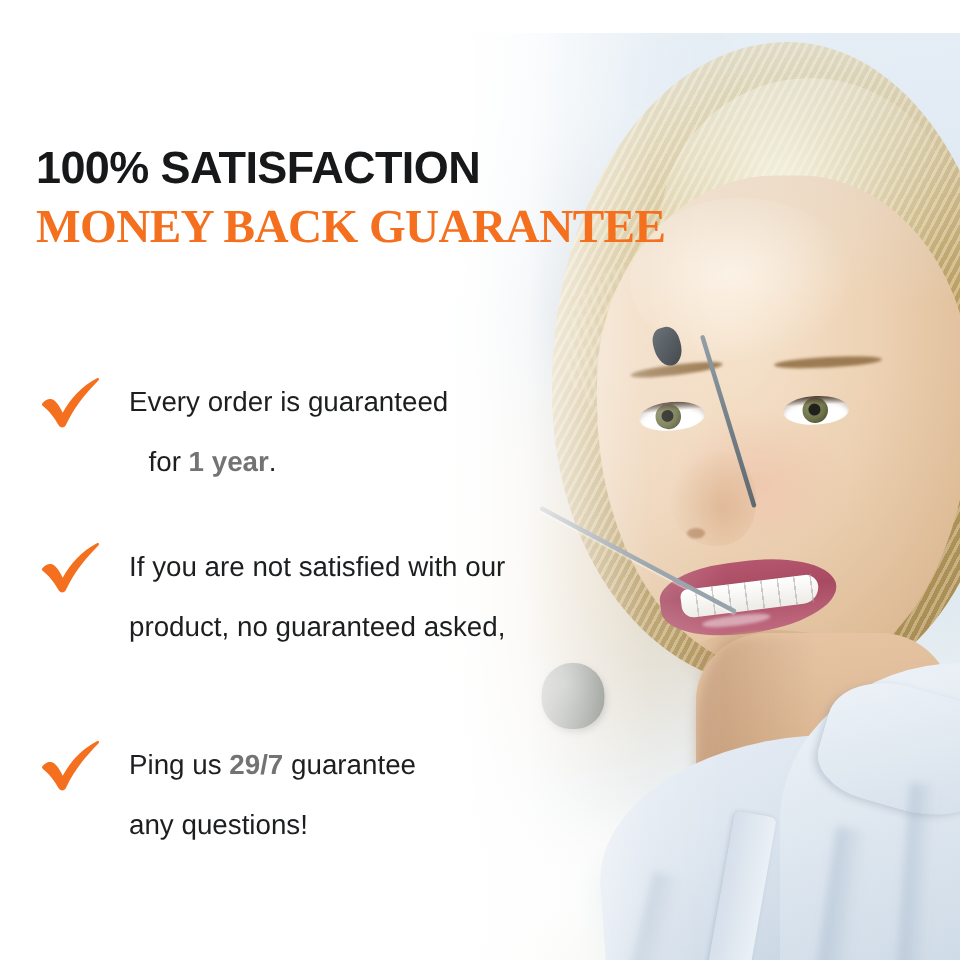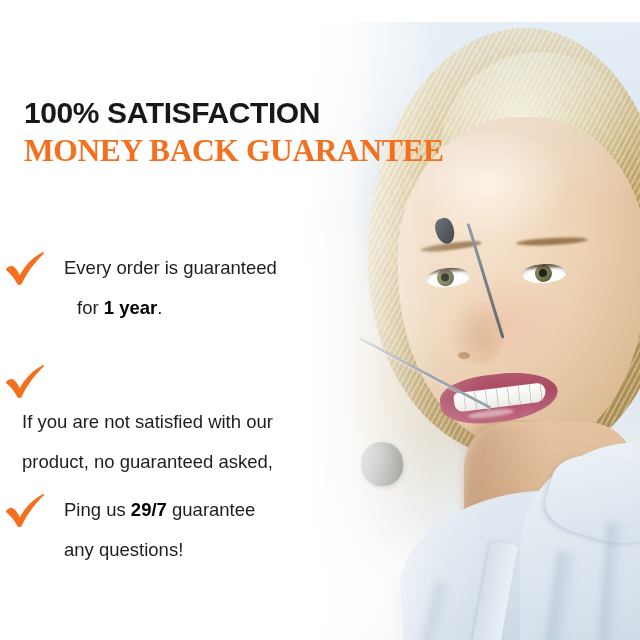--- a/index.html
+++ b/index.html
@@ -267,33 +267,33 @@
     font-size:31.5px;font-weight:bold;letter-spacing:-.4px;
     color:#f4701f;white-space:nowrap;font-family:Liberation Serif, serif;
   }
   .subtitle{
     position:absolute;left:24px;top:157px;
     font-size:14.6px;font-style:italic;font-weight:600;
     color:#1d1f21;white-space:nowrap;
   }
 
   .bullets{position:absolute;left:0;top:0;width:470px;}
-  .bullet{position:absolute;left:4px;display:flex;align-items:flex-start;}
+  .bullet{position:absolute;left:26px;display:flex;align-items:flex-start;}
   .bullet.b1{top:226px;}
-  .bullet.b2{top:336px;flex-direction:column;}
+  .bullet.b2{top:336px;}
   .bullet.b3{top:468px;}
 
   .check{width:42px;height:36px;flex:0 0 42px;margin-top:2px;}
   .btext{
     margin-left:18px;font-size:18.5px;color:#1c1e20;
     line-height:40px;white-space:nowrap;
   }
   .btext .ln{display:block;}
   .btext .ln.indent{padding-left:13px;}
-  .btext b{font-weight:bold;color:#000000;}
+  .btext b{font-weight:bold;color:#737373;}
 </style>
 </head>
 <body>
 
 <div class="canvas">
 
   <div class="photo">
     <div class="bg-sky"></div>
     <div class="bg-blinds"></div>
     <div class="bg-greyblob"></div>

